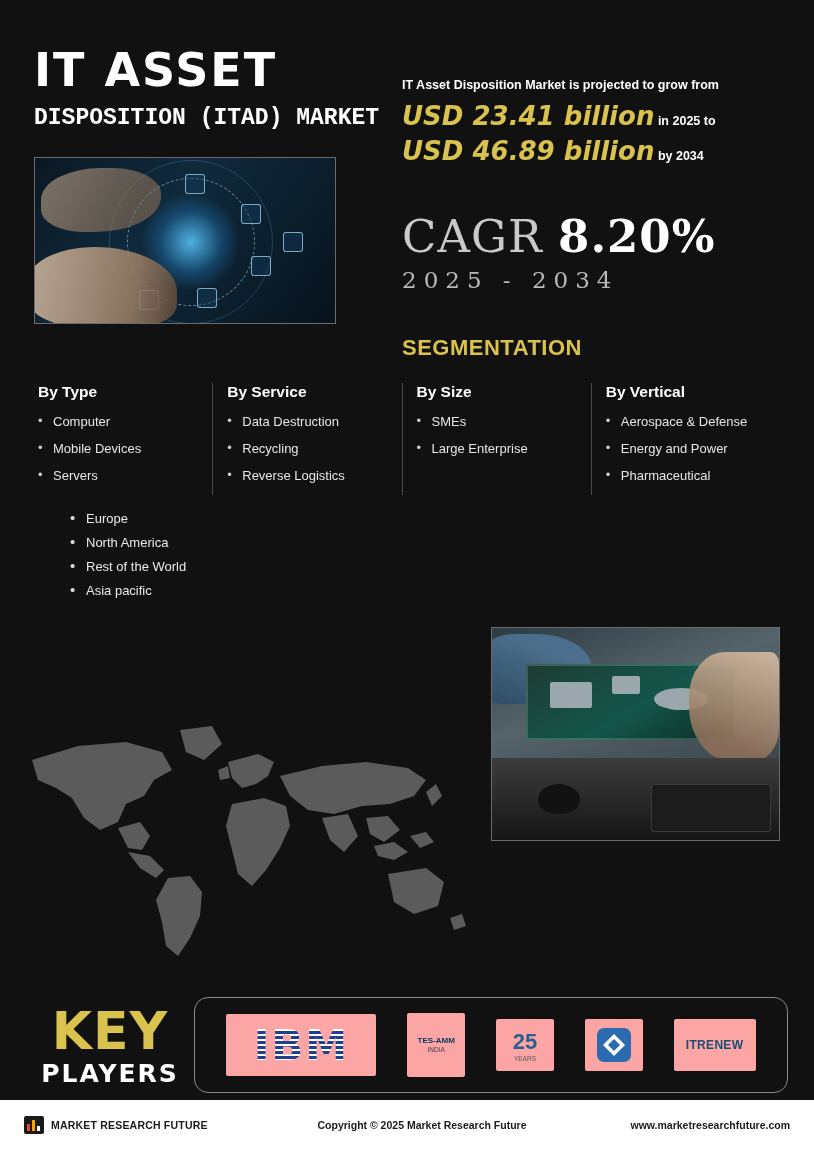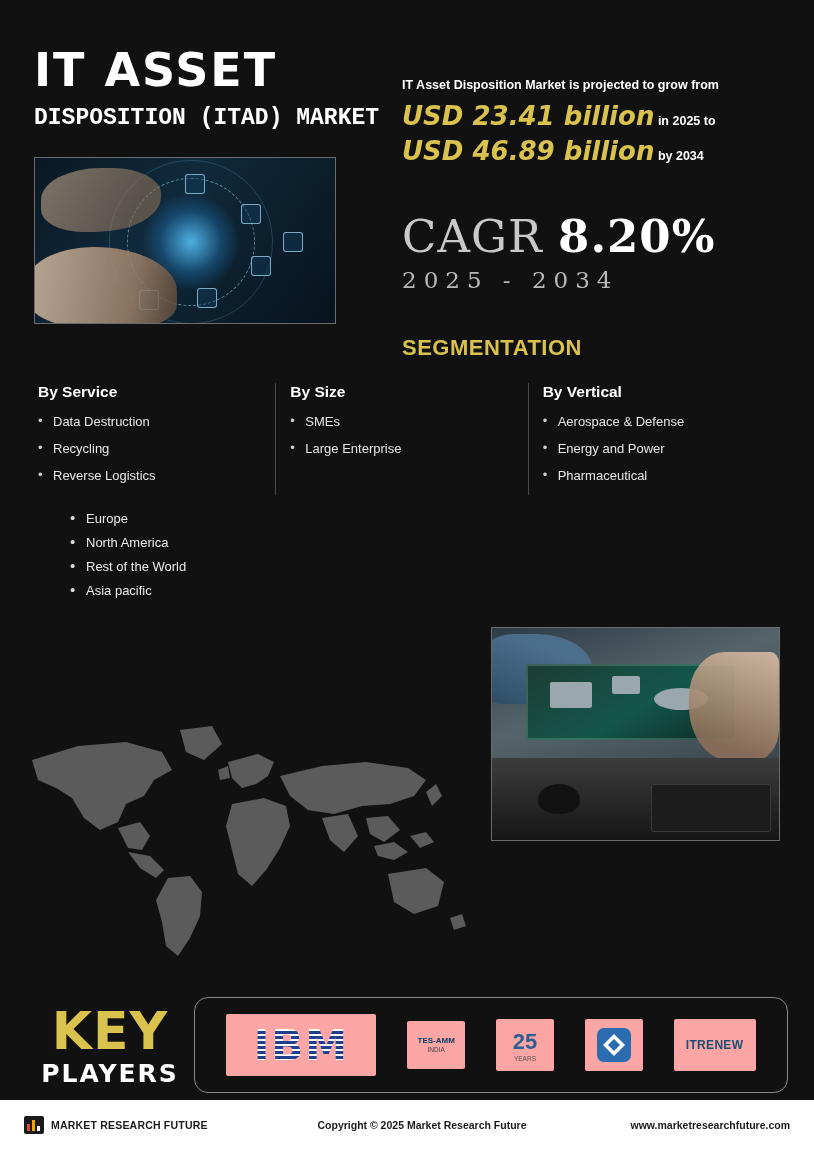--- a/index.html
+++ b/index.html
@@ -285,21 +285,21 @@
     font-family: "DejaVu Sans", sans-serif;
     font-weight: bold;
     font-size: 42px;
     letter-spacing: 2px;
     color: #1f3f8f;
     background: repeating-linear-gradient(to bottom, #1f3f8f 0 3px, #ffffff 3px 5px);
     -webkit-background-clip: text;
     background-clip: text;
     color: transparent;
   }
-  .logo-sq { width: 58px; height: 48px; flex-direction: column; }
+  .logo-sq { width: 58px; height: 64px; flex-direction: column; }
   .logo-sq .t1 { font-size: 8px; font-weight: bold; color: #0a3d62; line-height: 1.1; }
   .logo-sq .t2 { font-size: 6.5px; color: #444; }
   .logo-25 { width: 58px; height: 52px; flex-direction: column; }
   .logo-25 .big { font-size: 22px; font-weight: bold; color: #2b5f8f; }
   .logo-diamond { width: 58px; height: 52px; }
   .logo-itrenew { width: 82px; height: 52px; }
   .itrenew-text { font-size: 12px; font-weight: bold; color: #1b4f72; letter-spacing: .3px; }
 
   
   .footer {
@@ -370,20 +370,26 @@
         <b>8.20%</b>
       </div>
       <div class="cagr-years">2025 - 2034</div>
 
       <div class="segmentation-title">SEGMENTATION</div>
     </div>
   </div>
 
   <div class="segments">
     <div class="seg-col">
+      <div class="seg-head">By Type</div>
+      <div class="seg-item">Computer</div>
+      <div class="seg-item">Mobile Devices</div>
+      <div class="seg-item">Servers</div>
+    </div>
+    <div class="seg-col">
       <div class="seg-head">By Service</div>
       <div class="seg-item">Data Destruction</div>
       <div class="seg-item">Recycling</div>
       <div class="seg-item">Reverse Logistics</div>
     </div>
     <div class="seg-col">
       <div class="seg-head">By Size</div>
       <div class="seg-item">SMEs</div>
       <div class="seg-item">Large Enterprise</div>
     </div>

